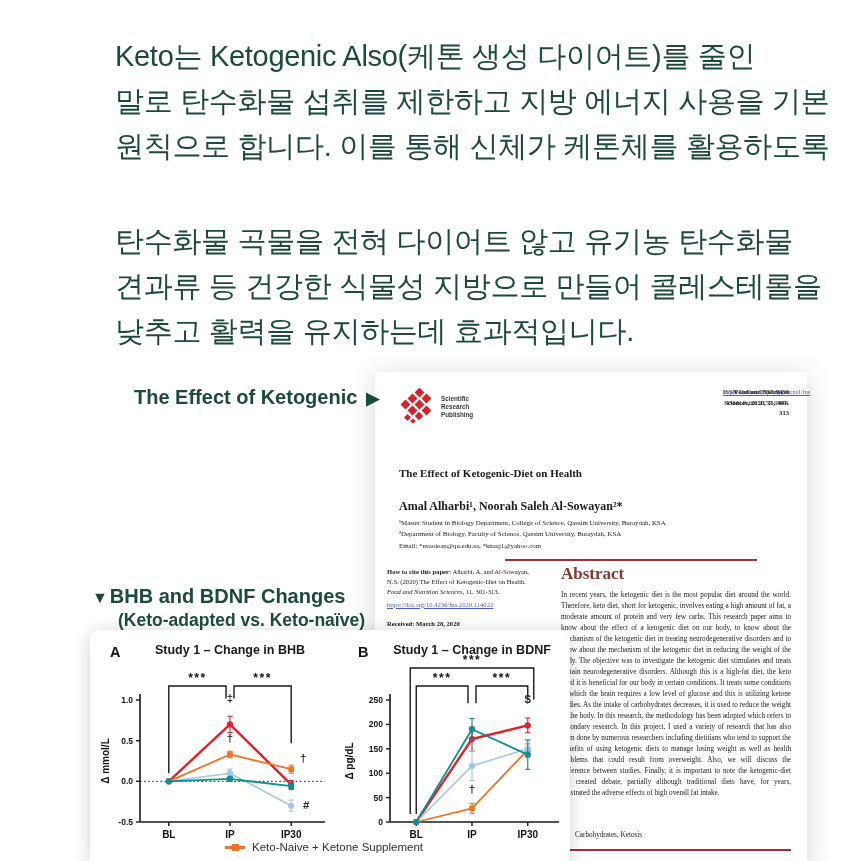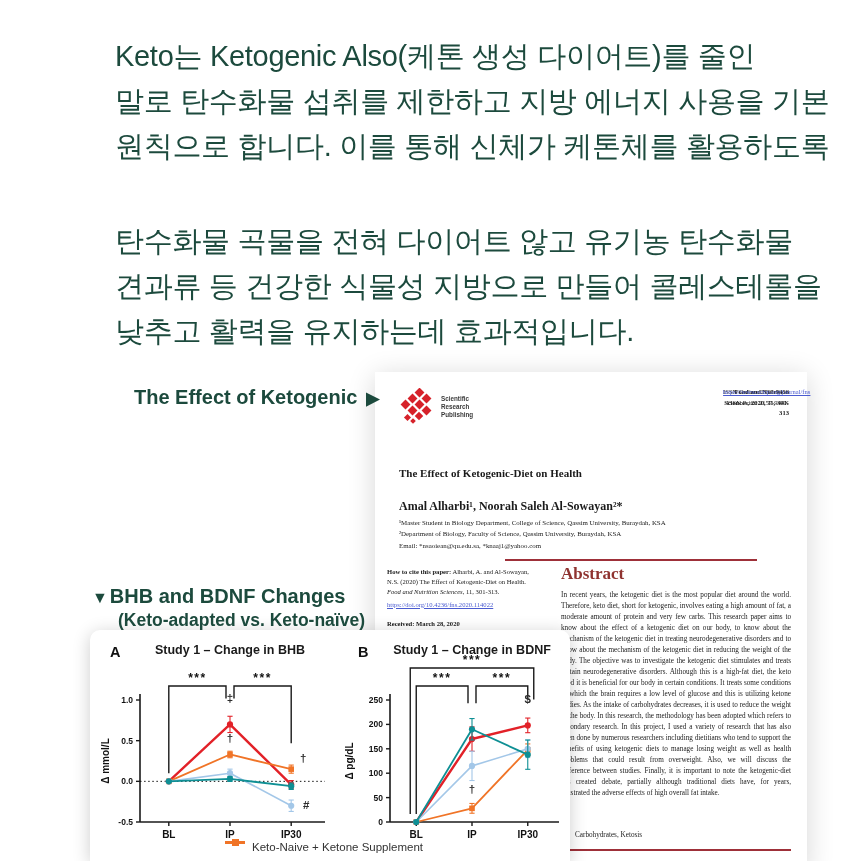--- a/index.html
+++ b/index.html
@@ -50,21 +50,21 @@
   .rule2{left:12px;top:477px;width:404px;height:1.5px;background:#9e3039;}
   
   .charts-panel{position:absolute;left:90px;top:630px;width:480px;height:231px;background:#fff;
                 border-radius:10px 10px 0 0;box-shadow:0 3px 18px rgba(0,0,0,0.20);z-index:3;}
   .panel-letter{position:absolute;font-weight:bold;font-size:14.5px;color:#111;z-index:4;}
   #letterA{left:20px;top:14px;}
   #letterB{left:268px;top:14px;}
   .chart-box{position:absolute;top:4px;}
   #chartA{left:6px;}
   #chartB{left:250px;}
-  .legend{position:absolute;left:135px;top:211px;display:flex;
+  .legend{position:absolute;left:135px;top:211px;display:flex;align-items:center;
           font-size:11.5px;color:#333;white-space:nowrap;}
   .legend .mark{display:inline-block;width:20px;height:3px;background:#f07427;position:relative;
                 margin-right:7px;}
   .legend .mark::after{content:"";position:absolute;left:7px;top:-2px;width:7px;height:7px;
                        background:#f07427;}
   .chart-svg text{font-family:"Liberation Sans",sans-serif;}
 </style>
 </head>
 <body>
 

